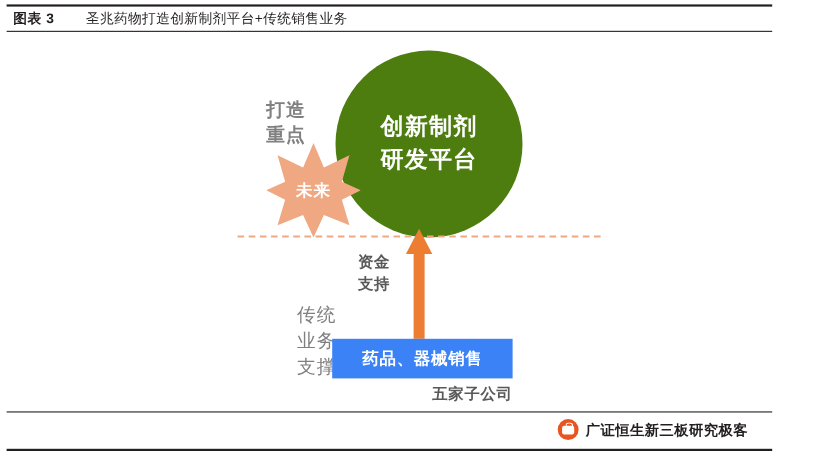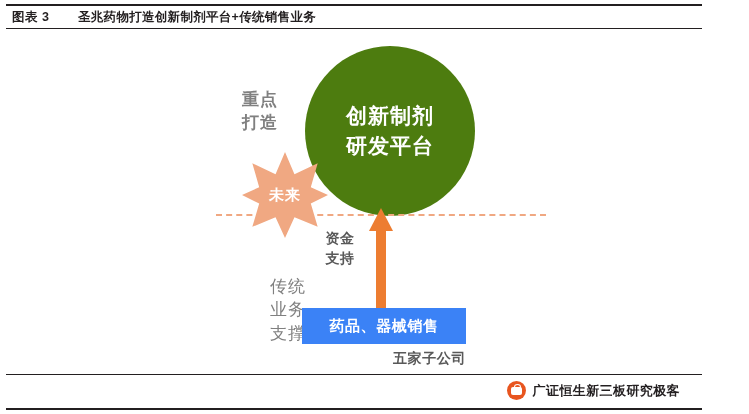--- a/index.html
+++ b/index.html
@@ -49,21 +49,21 @@
     font-size: 12.5px;
     font-weight: bold;
     color: #231f20;
     letter-spacing: 0.5px;
   }
   .header-title {
     position: absolute;
     left: 78px;
     top: 9px;
     font-size: 12.5px;
-    font-weight: bold;
+    font-weight: normal;
     color: #231f20;
     letter-spacing: 0.3px;
   }
   
   .footer-rule {
     position: absolute;
     left: 6px;
     top: 374px;
     width: 737px;
     height: 1px;
@@ -154,21 +154,21 @@
     font-size: 21px;
     font-weight: bold;
     line-height: 1.42;
     letter-spacing: 1px;
     text-align: center;
   }
   
   .star-burst {
     position: absolute;
     left: 242px;
-    top: 122px;
+    top: 100px;
     width: 86px;
     height: 86px;
   }
   .star-shape {
     position: absolute;
     inset: 0;
     background: #f0a882;
     -webkit-clip-path: polygon(50% 0%, 61% 26%, 88% 13%, 80% 41%, 100% 50%, 80% 60%, 88% 87%, 61% 76%, 50% 100%, 39% 76%, 12% 87%, 20% 60%, 0% 50%, 20% 41%, 12% 13%, 39% 26%);
     clip-path: polygon(50% 0%, 61% 26%, 88% 13%, 80% 41%, 100% 50%, 80% 60%, 88% 87%, 61% 76%, 50% 100%, 39% 76%, 12% 87%, 20% 60%, 0% 50%, 20% 41%, 12% 13%, 39% 26%);
   }
@@ -291,22 +291,22 @@
   <div class="header">
     <div class="header-rule-top"></div>
     <div class="header-label">图表 3</div>
     <div class="header-title">圣兆药物打造创新制剂平台+传统销售业务</div>
     <div class="header-rule-bottom"></div>
   </div>
 
   <div class="canvas">
 
     <div class="label-focus">
+      <div>打造</div>
       <div>重点</div>
-      <div>打造</div>
     </div>
 
     <div class="circle-main">
       <div>创新制剂</div>
       <div>研发平台</div>
     </div>
 
     <div class="star-burst">
       <div class="star-shape"></div>
       <div class="star-label">未来</div>

